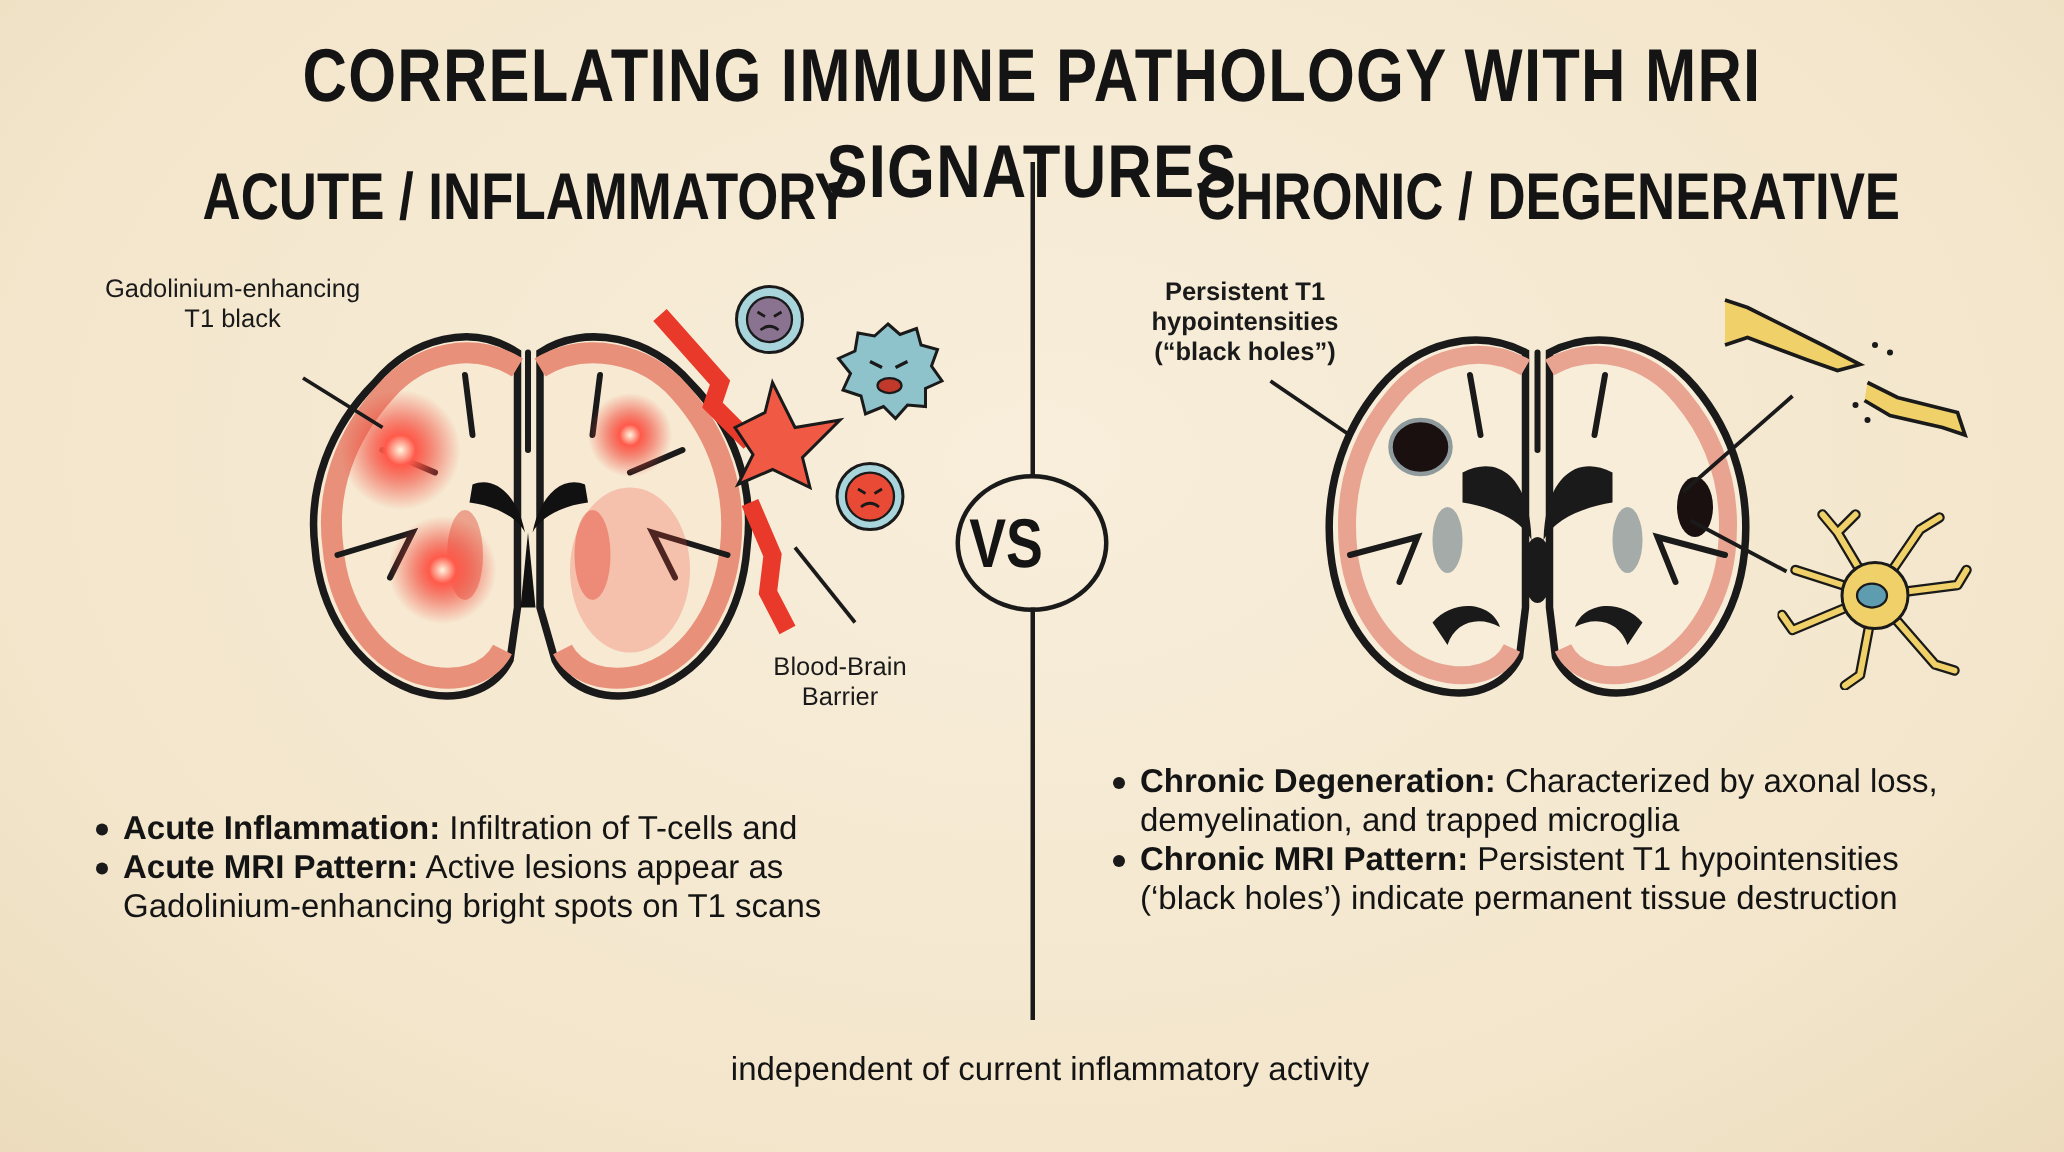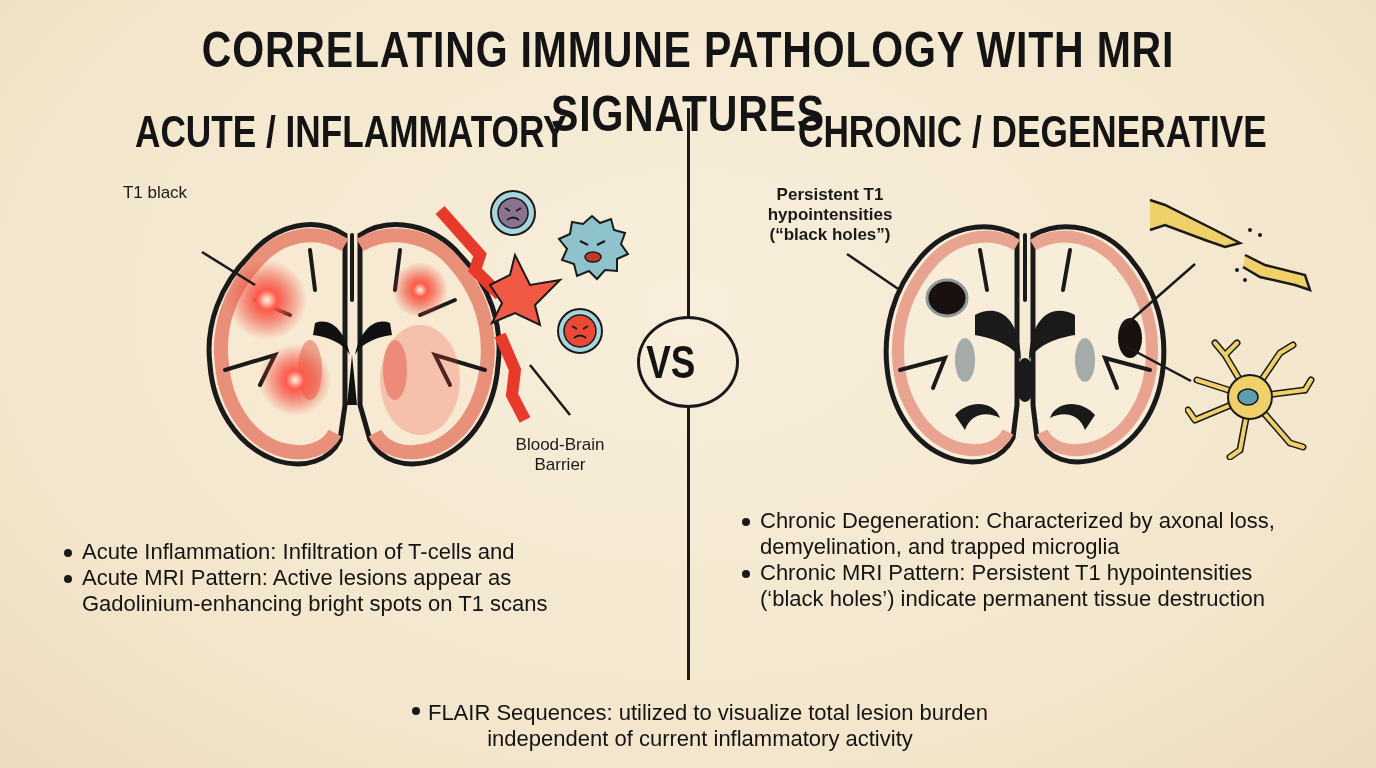--- a/index.html
+++ b/index.html
@@ -40,41 +40,42 @@
     .callout-gad { left: 40px; top: 183px; width: 230px; }
     .callout-bbb { left: 495px; top: 435px; width: 130px; }
     .callout-black { left: 745px; top: 185px; width: 170px; font-weight: bold; }
     .illus { position: absolute; }
     .bullets { position: absolute; font-size: 22px; line-height: 26px; }
     .bullets .item { position: relative; padding-left: 22px; margin-bottom: 0; }
     .bullets .item::before {
       content: ""; position: absolute; left: 4px; top: 10px; width: 8px; height: 8px;
       background: #1a1a1a; border-radius: 50%;
     }
-    .bullets b { font-weight: 400; }
+    .bullets b { font-weight: 700; }
     .bullets-left { left: 60px; top: 539px; width: 600px; }
     .bullets-right { left: 738px; top: 508px; width: 630px; }
     .bullets-bottom { left: 370px; top: 700px; width: 660px; text-align: center; }
     .dot-inline { display: inline-block; width: 8px; height: 8px; background: #1a1a1a; border-radius: 50%; margin-right: 8px; vertical-align: middle; position: relative; top: -3px; }
   </style>
 </head>
 <body>
 
 <div class="title">CORRELATING IMMUNE PATHOLOGY WITH MRI SIGNATURES</div>
 
 <div class="section-heading heading-left">ACUTE / INFLAMMATORY</div>
 <div class="section-heading heading-right">CHRONIC / DEGENERATIVE</div>
 
 <div class="divider divider-top"></div>
 <div class="vs-badge">
     <span>VS</span>
   </div>
 <div class="divider divider-bottom"></div>
 
 <div class="callout callout-gad">
+  <div>Gadolinium-enhancing</div>
   <div>T1 black</div>
 </div>
 <div class="callout callout-bbb">
   <div>Blood-Brain</div>
   <div>Barrier</div>
 </div>
 
 <svg class="illus" style="left:195px;top:205px" width="320" height="280" viewBox="0 0 320 280">
   <defs>
     <radialGradient id="glow" cx="50%" cy="50%" r="50%">
@@ -230,15 +231,14 @@
     <b>Chronic Degeneration:</b><span> Characterized by axonal loss,</span><br>
     <span>demyelination, and trapped microglia</span>
   </div>
   <div class="item">
     <b>Chronic MRI Pattern:</b><span> Persistent T1 hypointensities</span><br>
     <span>(‘black holes’) indicate permanent tissue destruction</span>
   </div>
 </div>
 
 <div class="bullets bullets-bottom">
-  <div><span class="dot-inline"></span><b>FLAIR Sequences:</b><span> utilized to visualize total lesion burden</span></div>
   <div>independent of current inflammatory activity</div>
 </div>
 
 </body></html>

